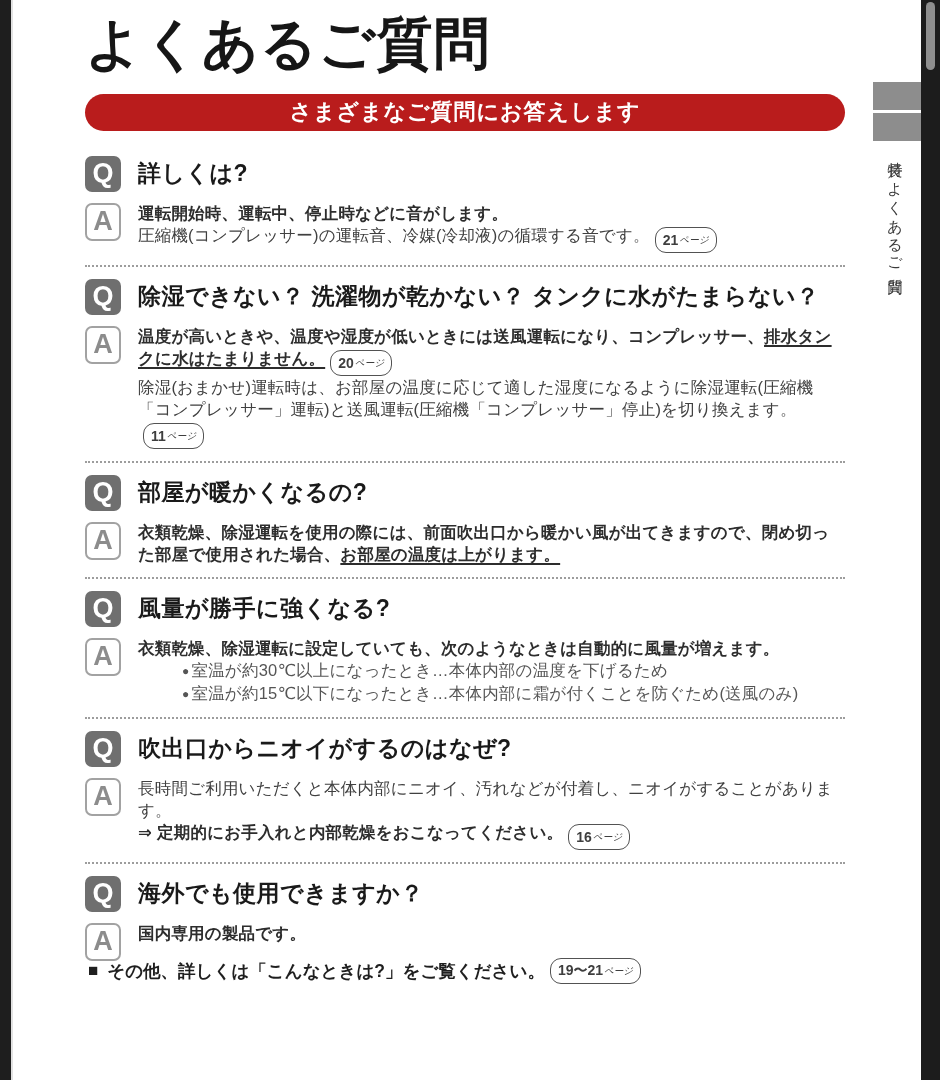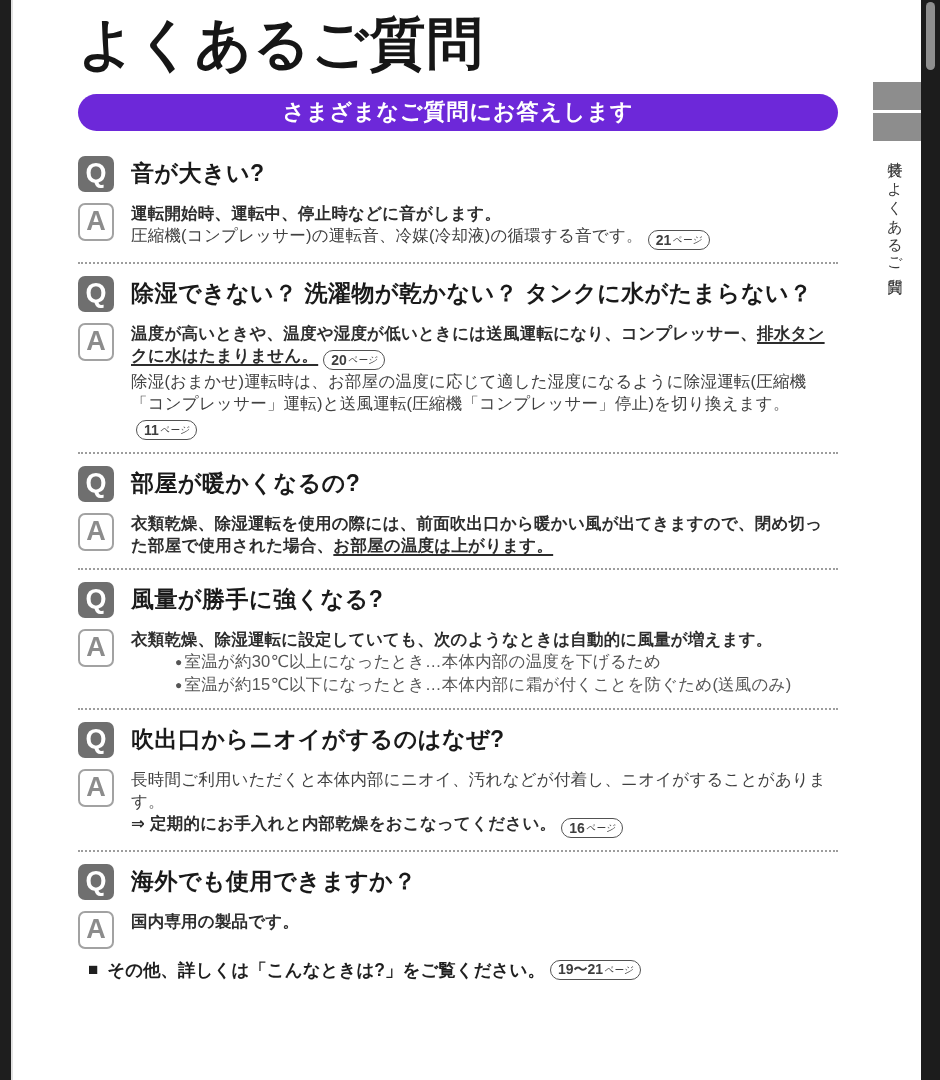--- a/index.html
+++ b/index.html
@@ -22,27 +22,27 @@
     position:absolute; left:5px; top:2px; width:9px; height:68px;
     background:#8e8e8e; border-radius:5px;
   }
   .side-tabs { position:absolute; right:19px; top:82px; width:48px; }
   .side-tab { width:48px; height:28px; background:#8d8d8d; margin-bottom:3px; }
   .vertical-label {
     position:absolute; right:36px; top:150px;
     writing-mode:vertical-rl; text-orientation:mixed;
     font-size:15px; color:#3a3a3a; letter-spacing:2px; font-weight:500;
   }
-  .content { position:absolute; left:78px; top:0; width:760px; }
+  .content { position:absolute; left:85px; top:0; width:760px; }
   .page-title {
     margin-top:13px; font-size:56px; font-weight:900; color:#161616;
     letter-spacing:1px; line-height:1.1;
   }
   .banner {
-    margin-top:19px; height:37px; border-radius:19px; background:#6d28d9;
+    margin-top:19px; height:37px; border-radius:19px; background:#b91c1c;
     color:#ffffff; font-size:22px; font-weight:bold; letter-spacing:1px;
     display:flex; align-items:center; justify-content:center;
   }
   .qa-list { margin-top:25px; }
   .q-row { display:flex; align-items:center; gap:17px; }
   .q-icon {
     width:36px; height:36px; flex-shrink:0; background:#6f6f6f; border-radius:7px;
     color:#ffffff; font-size:27px; font-weight:bold;
     display:flex; align-items:center; justify-content:center;
   }
@@ -54,21 +54,21 @@
     color:#8c8c8c; font-size:27px; font-weight:bold;
     display:flex; align-items:center; justify-content:center;
   }
   .a-text { font-size:16.5px; line-height:22px; color:#4f4f4f; letter-spacing:0.2px; }
   .bold-text { font-weight:bold; color:#2d2d2d;text-align:right; }
   .gray-text { color:#404040;margin-top:24px; }
   .underline {
     text-decoration:underline; text-underline-offset:3px; text-decoration-thickness:1.5px;
   }
   .page-chip {
-    display:inline-flex; align-items:center; height:20px; padding:0 7px;
+    display:inline-flex; align-items:center; height:20px; padding:12px 7px;
     border:1.5px solid #525252; border-radius:11px; margin-left:5px;
     vertical-align:-4px; color:#3e3e3e; white-space:nowrap; font-weight:normal;
   }
   .page-chip .num { font-size:14px; font-weight:600; letter-spacing:0; }
   .page-chip .suffix { font-size:9.5px; font-style:italic; margin-left:1px; }
   .dotted { border-top:2px dotted #9d9d9d; height:0; margin:12px 0; }
   .bullet-line { color:#555555;margin-left:44px; }
   .bullet-dot { font-size:12px; vertical-align:1px; margin-right:2px; }
   .arrow-glyph { margin-right:5px; }
   .footer-note {
@@ -98,21 +98,21 @@
 
   <h1 class="page-title">よくあるご質問</h1>
 
   <div class="banner">さまざまなご質問にお答えします</div>
 
   <div class="qa-list">
 
     <div class="qa">
       <div class="q-row">
         <div class="q-icon">Q</div>
-        <div class="q-title">音が大きい?</div>
+        <div class="q-title">詳しくは?</div>
       </div>
       <div class="a-row">
         <div class="a-icon">A</div>
         <div class="a-text">
           <span class="bold-text">運転開始時、運転中、停止時などに音がします。</span><br>
           <span class="gray-text">圧縮機(コンプレッサー)の運転音、冷媒(冷却液)の循環する音です。</span><span class="page-chip">
               <span class="num">21</span>
               <span class="suffix">ページ</span>
             </span>
         </div>

